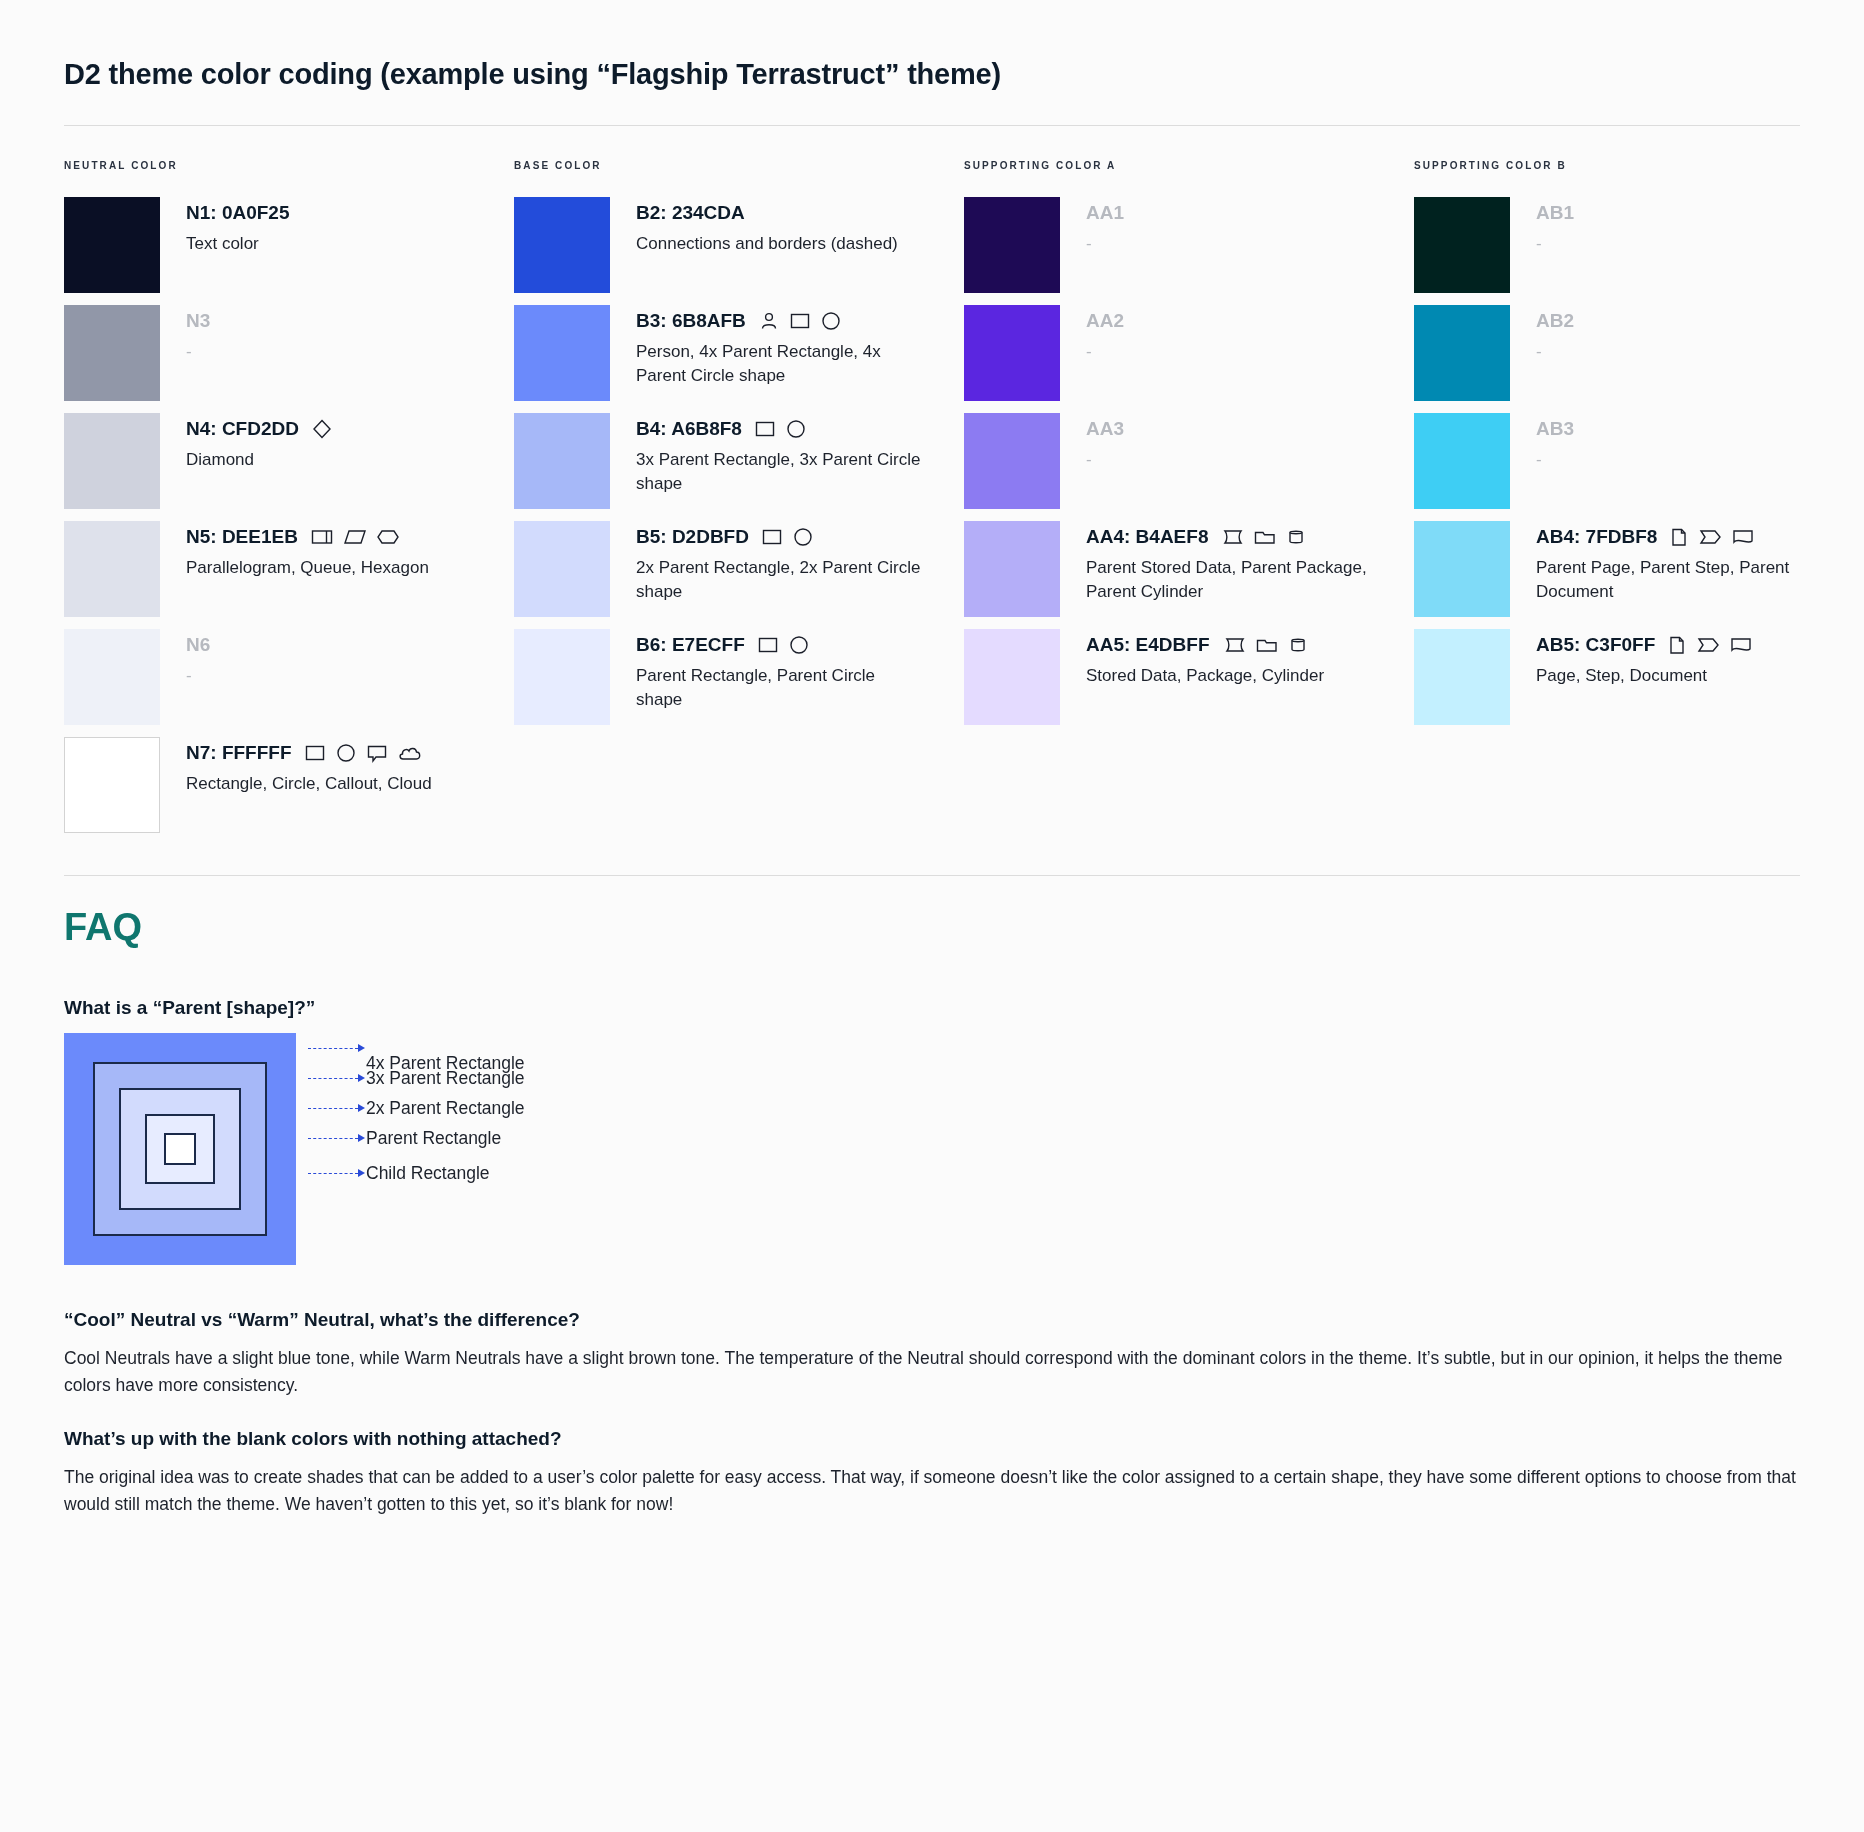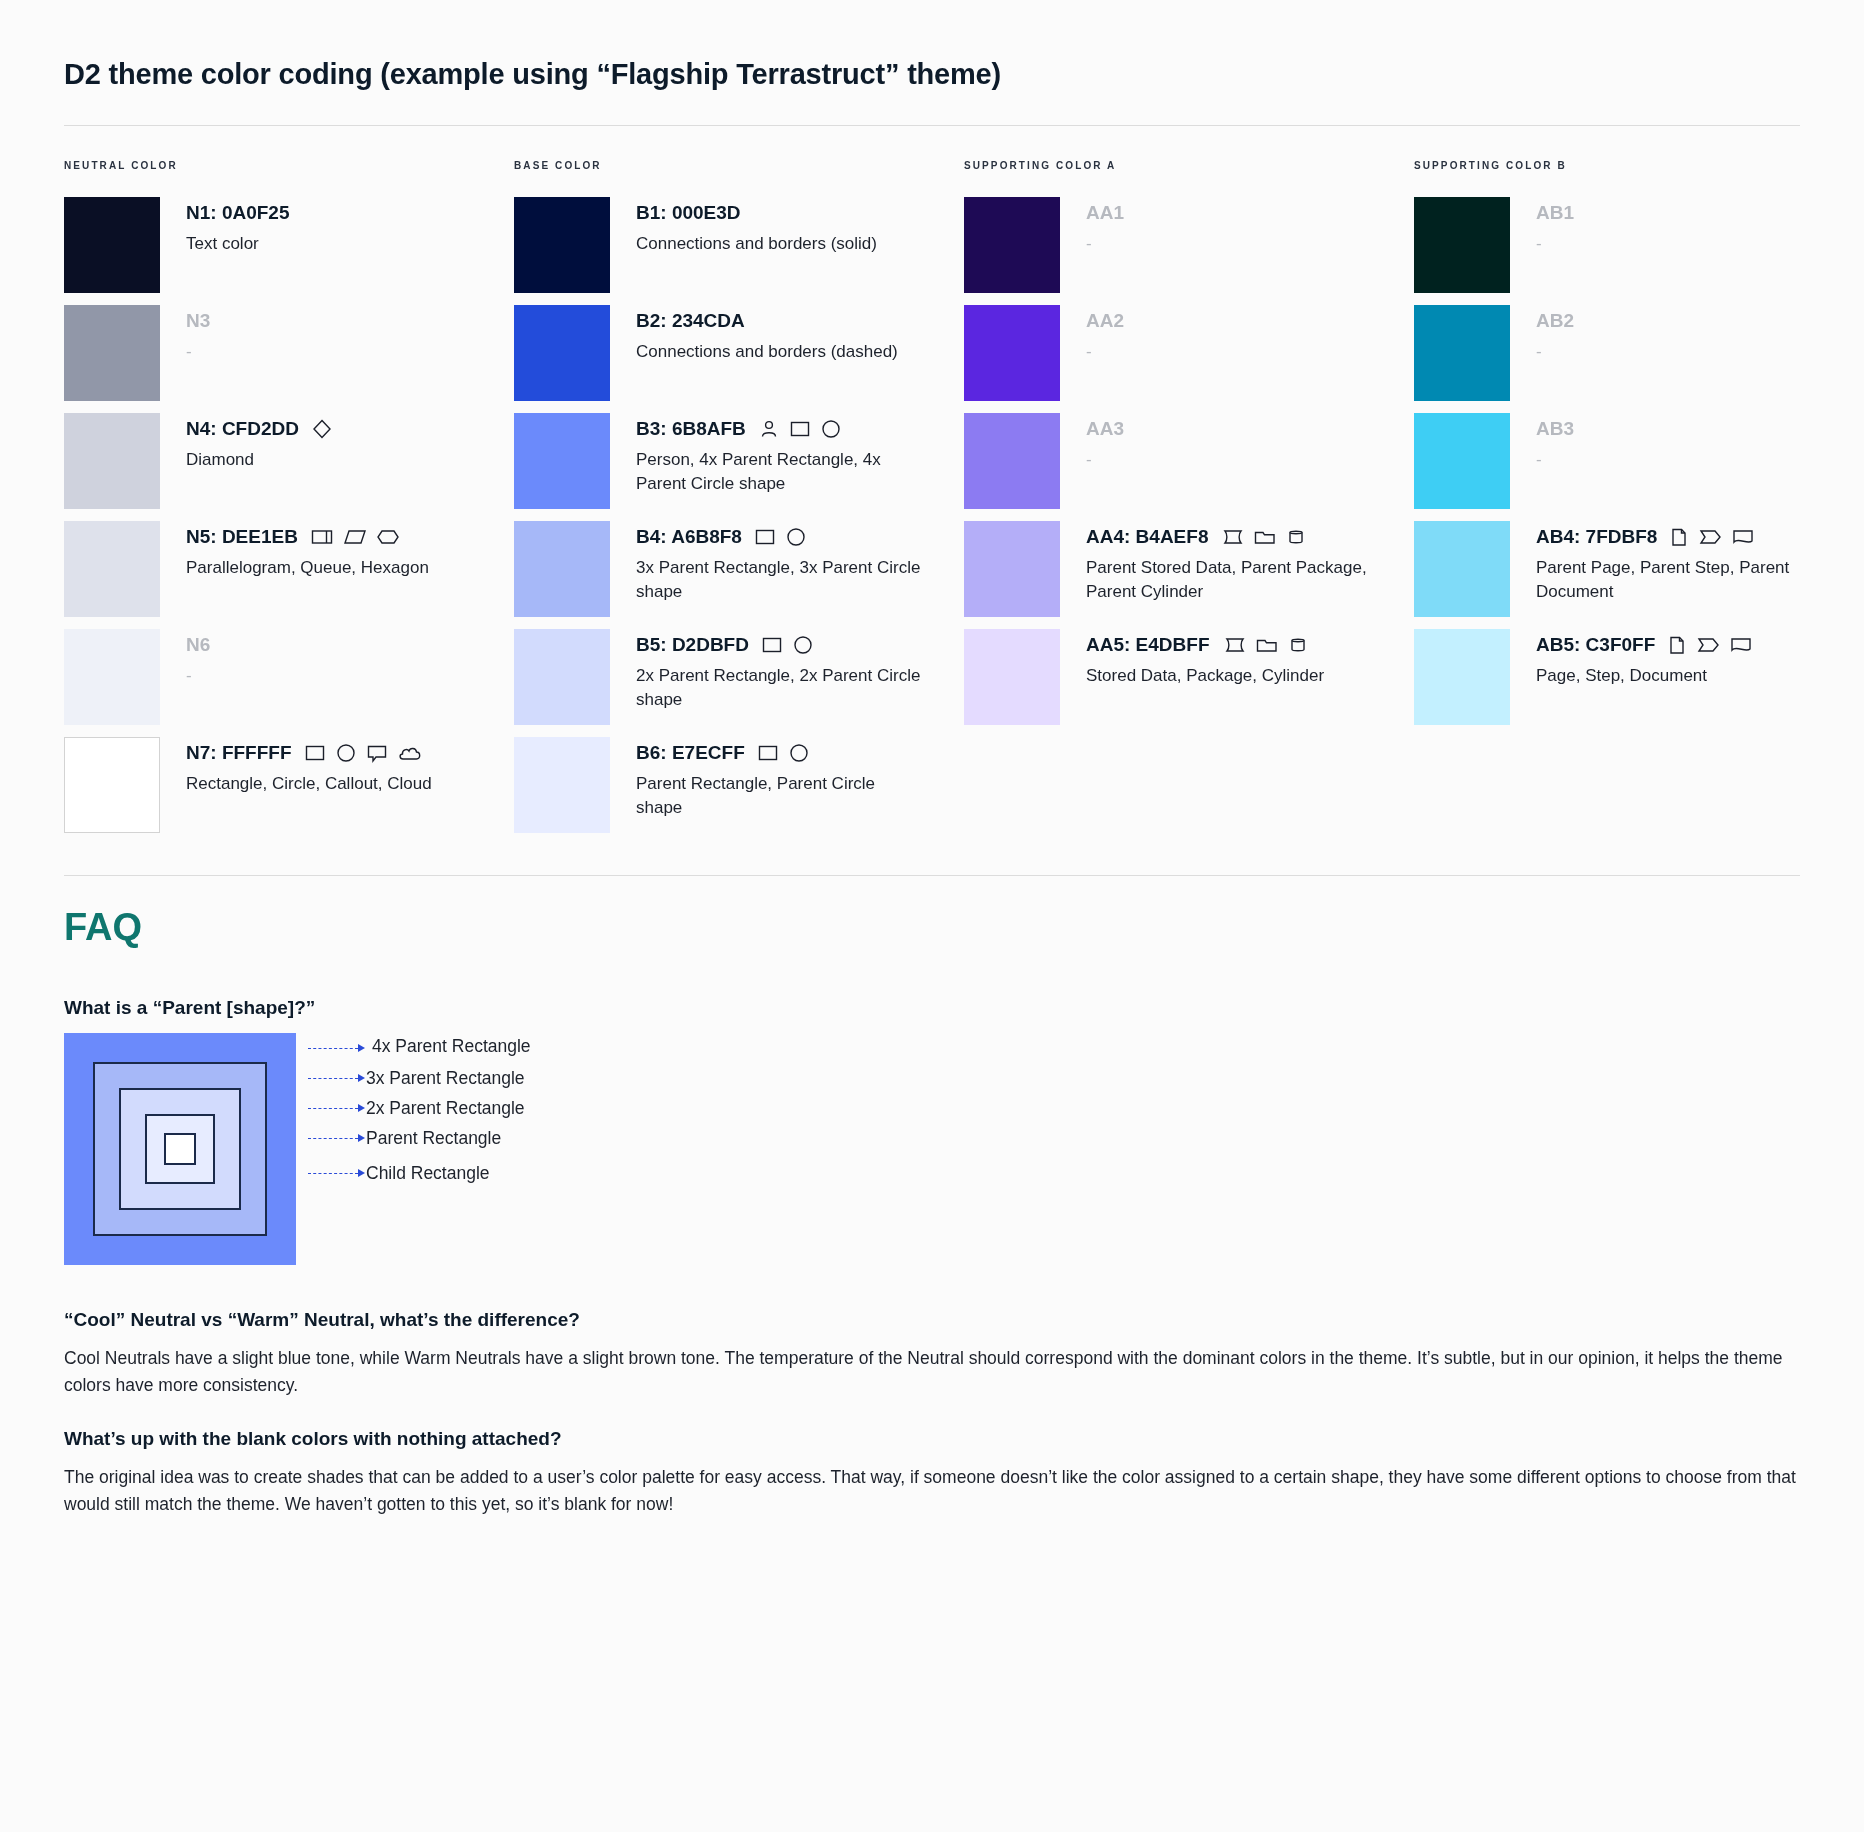--- a/index.html
+++ b/index.html
@@ -288,29 +288,20 @@
                   </svg>
                 </span>
               </span>
             </div>
             <div class="swatch-desc">Rectangle, Circle, Callout, Cloud</div>
           </div>
         </div>
       </div>
       <div class="col">
         <div class="col-head">BASE COLOR</div>
-        <div class="swatch-row">
-          <div class="swatch" style="background: rgb(0, 14, 61);"></div>
-          <div class="swatch-text">
-            <div class="swatch-name">
-              <span>B1: 000E3D</span>
-            </div>
-            <div class="swatch-desc">Connections and borders (solid)</div>
-          </div>
-        </div>
         <div class="swatch-row">
           <div class="swatch" style="background: rgb(35, 76, 218);"></div>
           <div class="swatch-text">
             <div class="swatch-name">
               <span>B2: 234CDA</span>
             </div>
             <div class="swatch-desc">Connections and borders (dashed)</div>
           </div>
         </div>
         <div class="swatch-row">
@@ -584,21 +575,21 @@
     <div class="nest-diagram">
       <div class="nest0"></div>
       <div class="nest1"></div>
       <div class="nest2"></div>
       <div class="nest3"></div>
       <div class="nest4"></div>
     </div>
     <div class="nest-labels">
       <div class="leader" style="top:15px; width:50px;"></div>
       <div class="arrow" style="top:10.5px; left:50px;"></div>
-      <div class="nest-label" style="top:3px;margin-left:6px;">4x Parent Rectangle</div>
+      <div class="nest-label" style="top:20px;">4x Parent Rectangle</div>
 
       <div class="leader" style="top:45px; width:50px;"></div>
       <div class="arrow" style="top:40.5px; left:50px;"></div>
       <div class="nest-label" style="top:35px;">3x Parent Rectangle</div>
 
       <div class="leader" style="top:75px; width:50px;"></div>
       <div class="arrow" style="top:70.5px; left:50px;"></div>
       <div class="nest-label" style="top:65px;">2x Parent Rectangle</div>
 
       <div class="leader" style="top:105px; width:50px;"></div>

